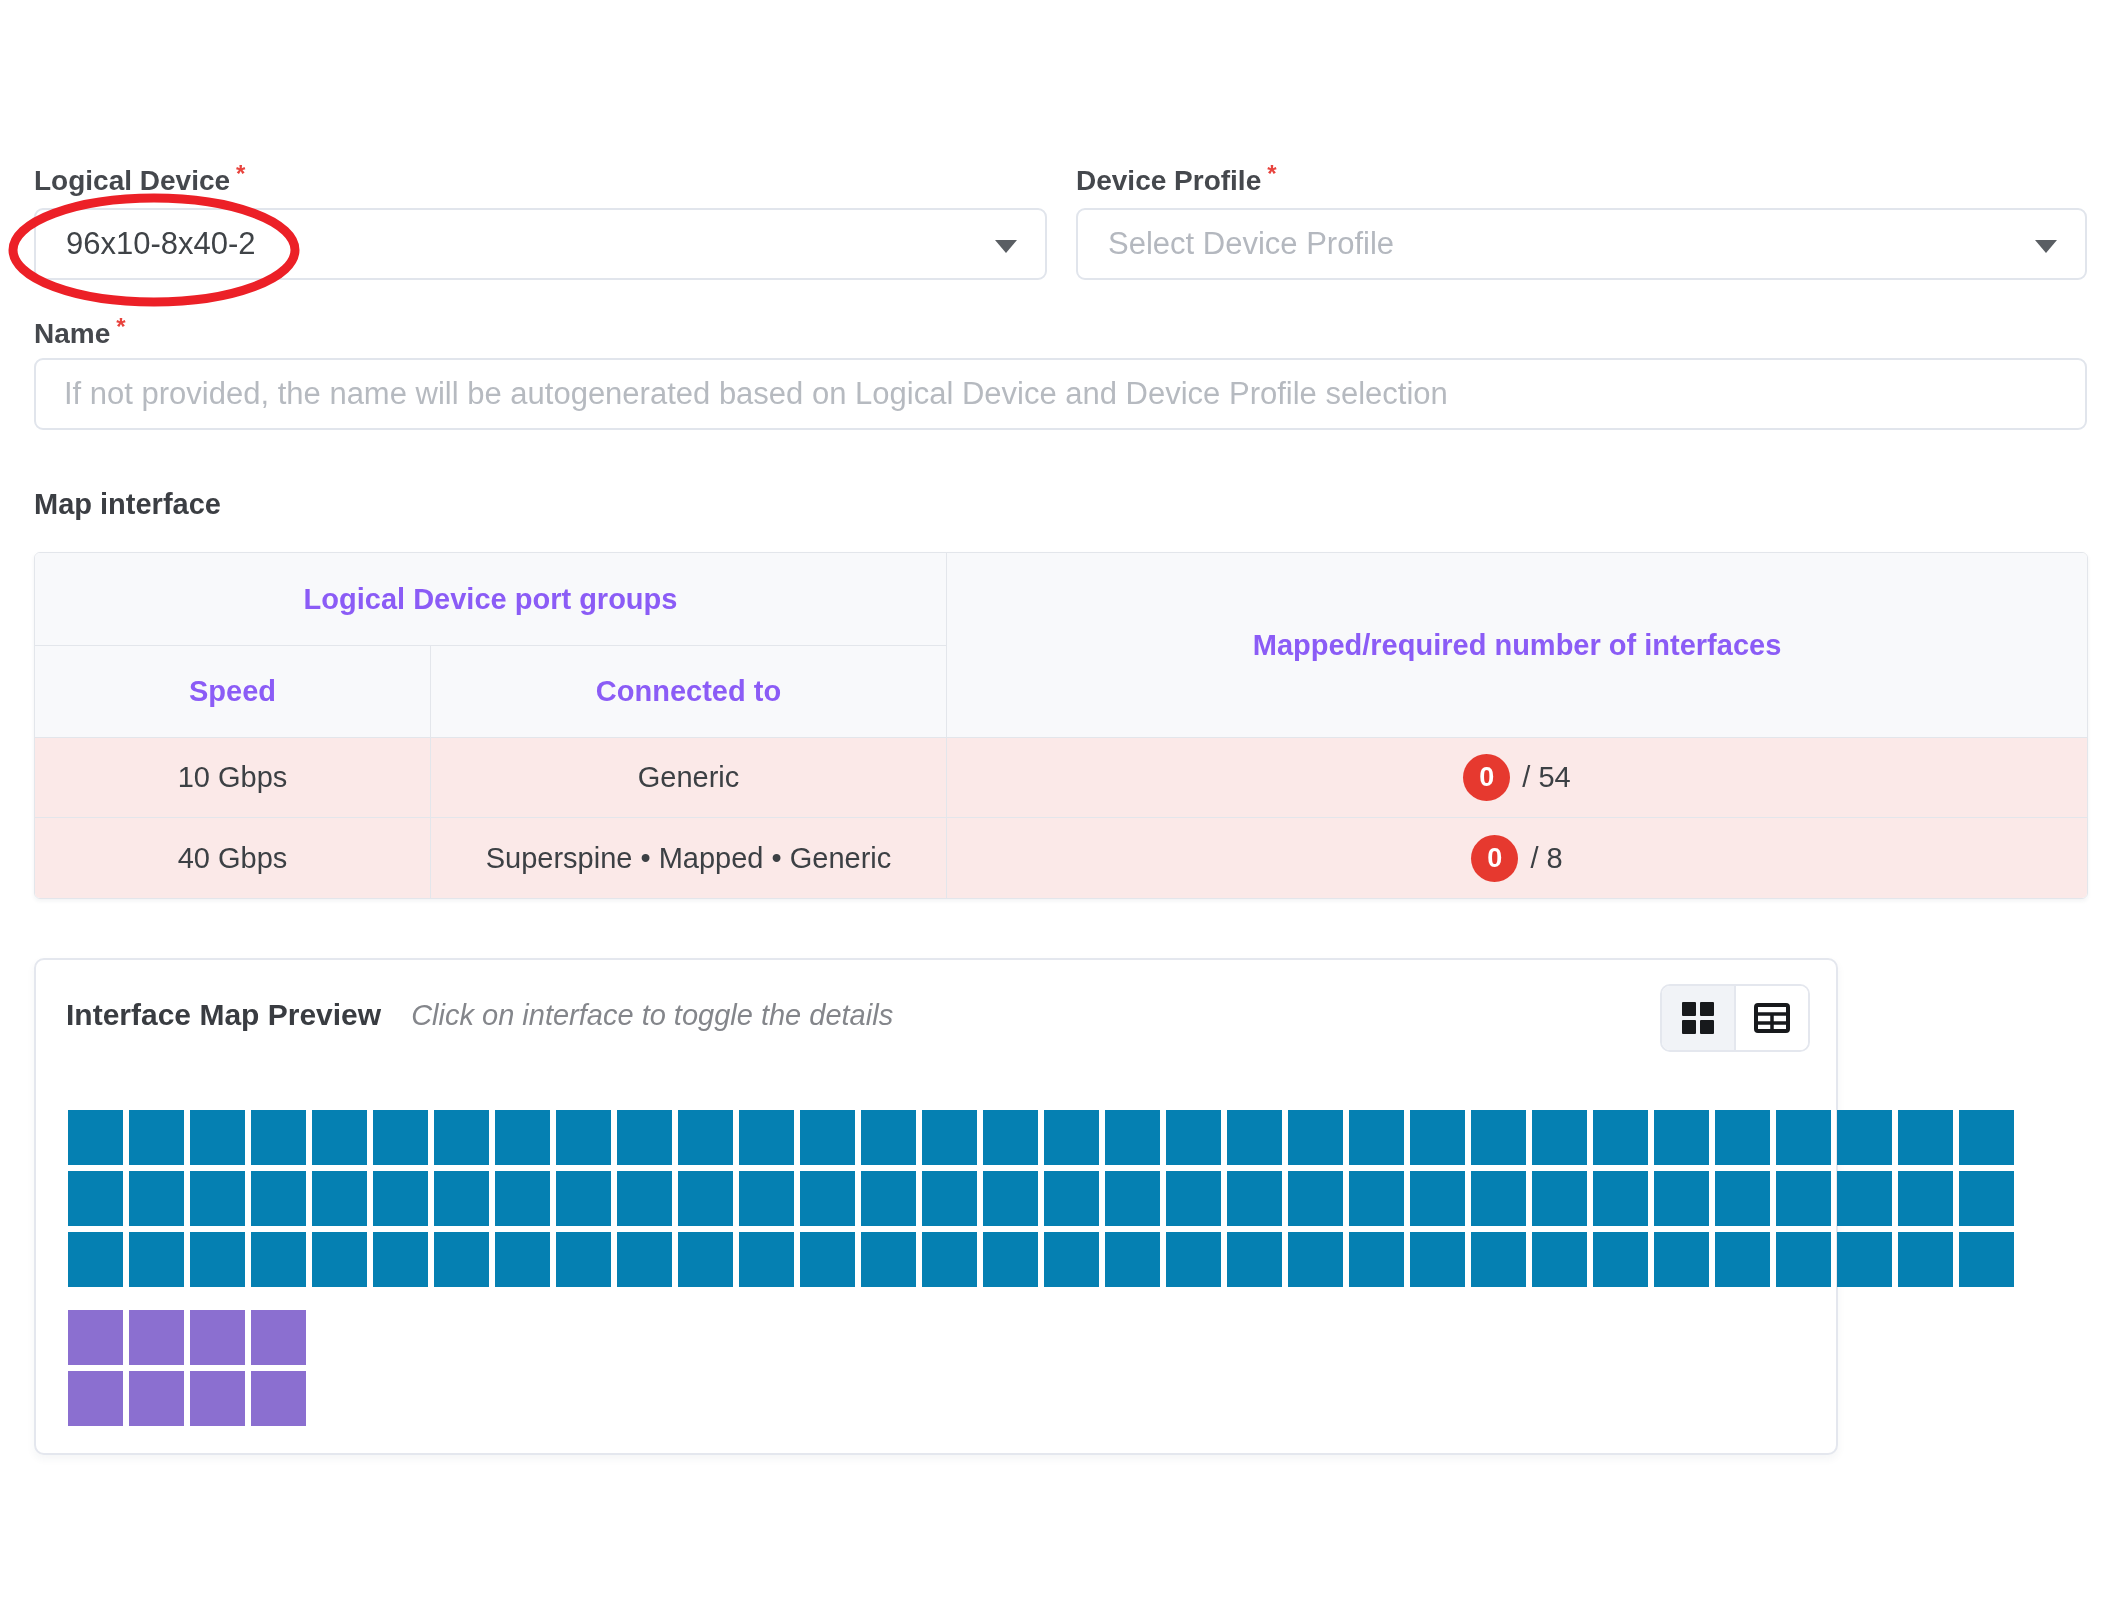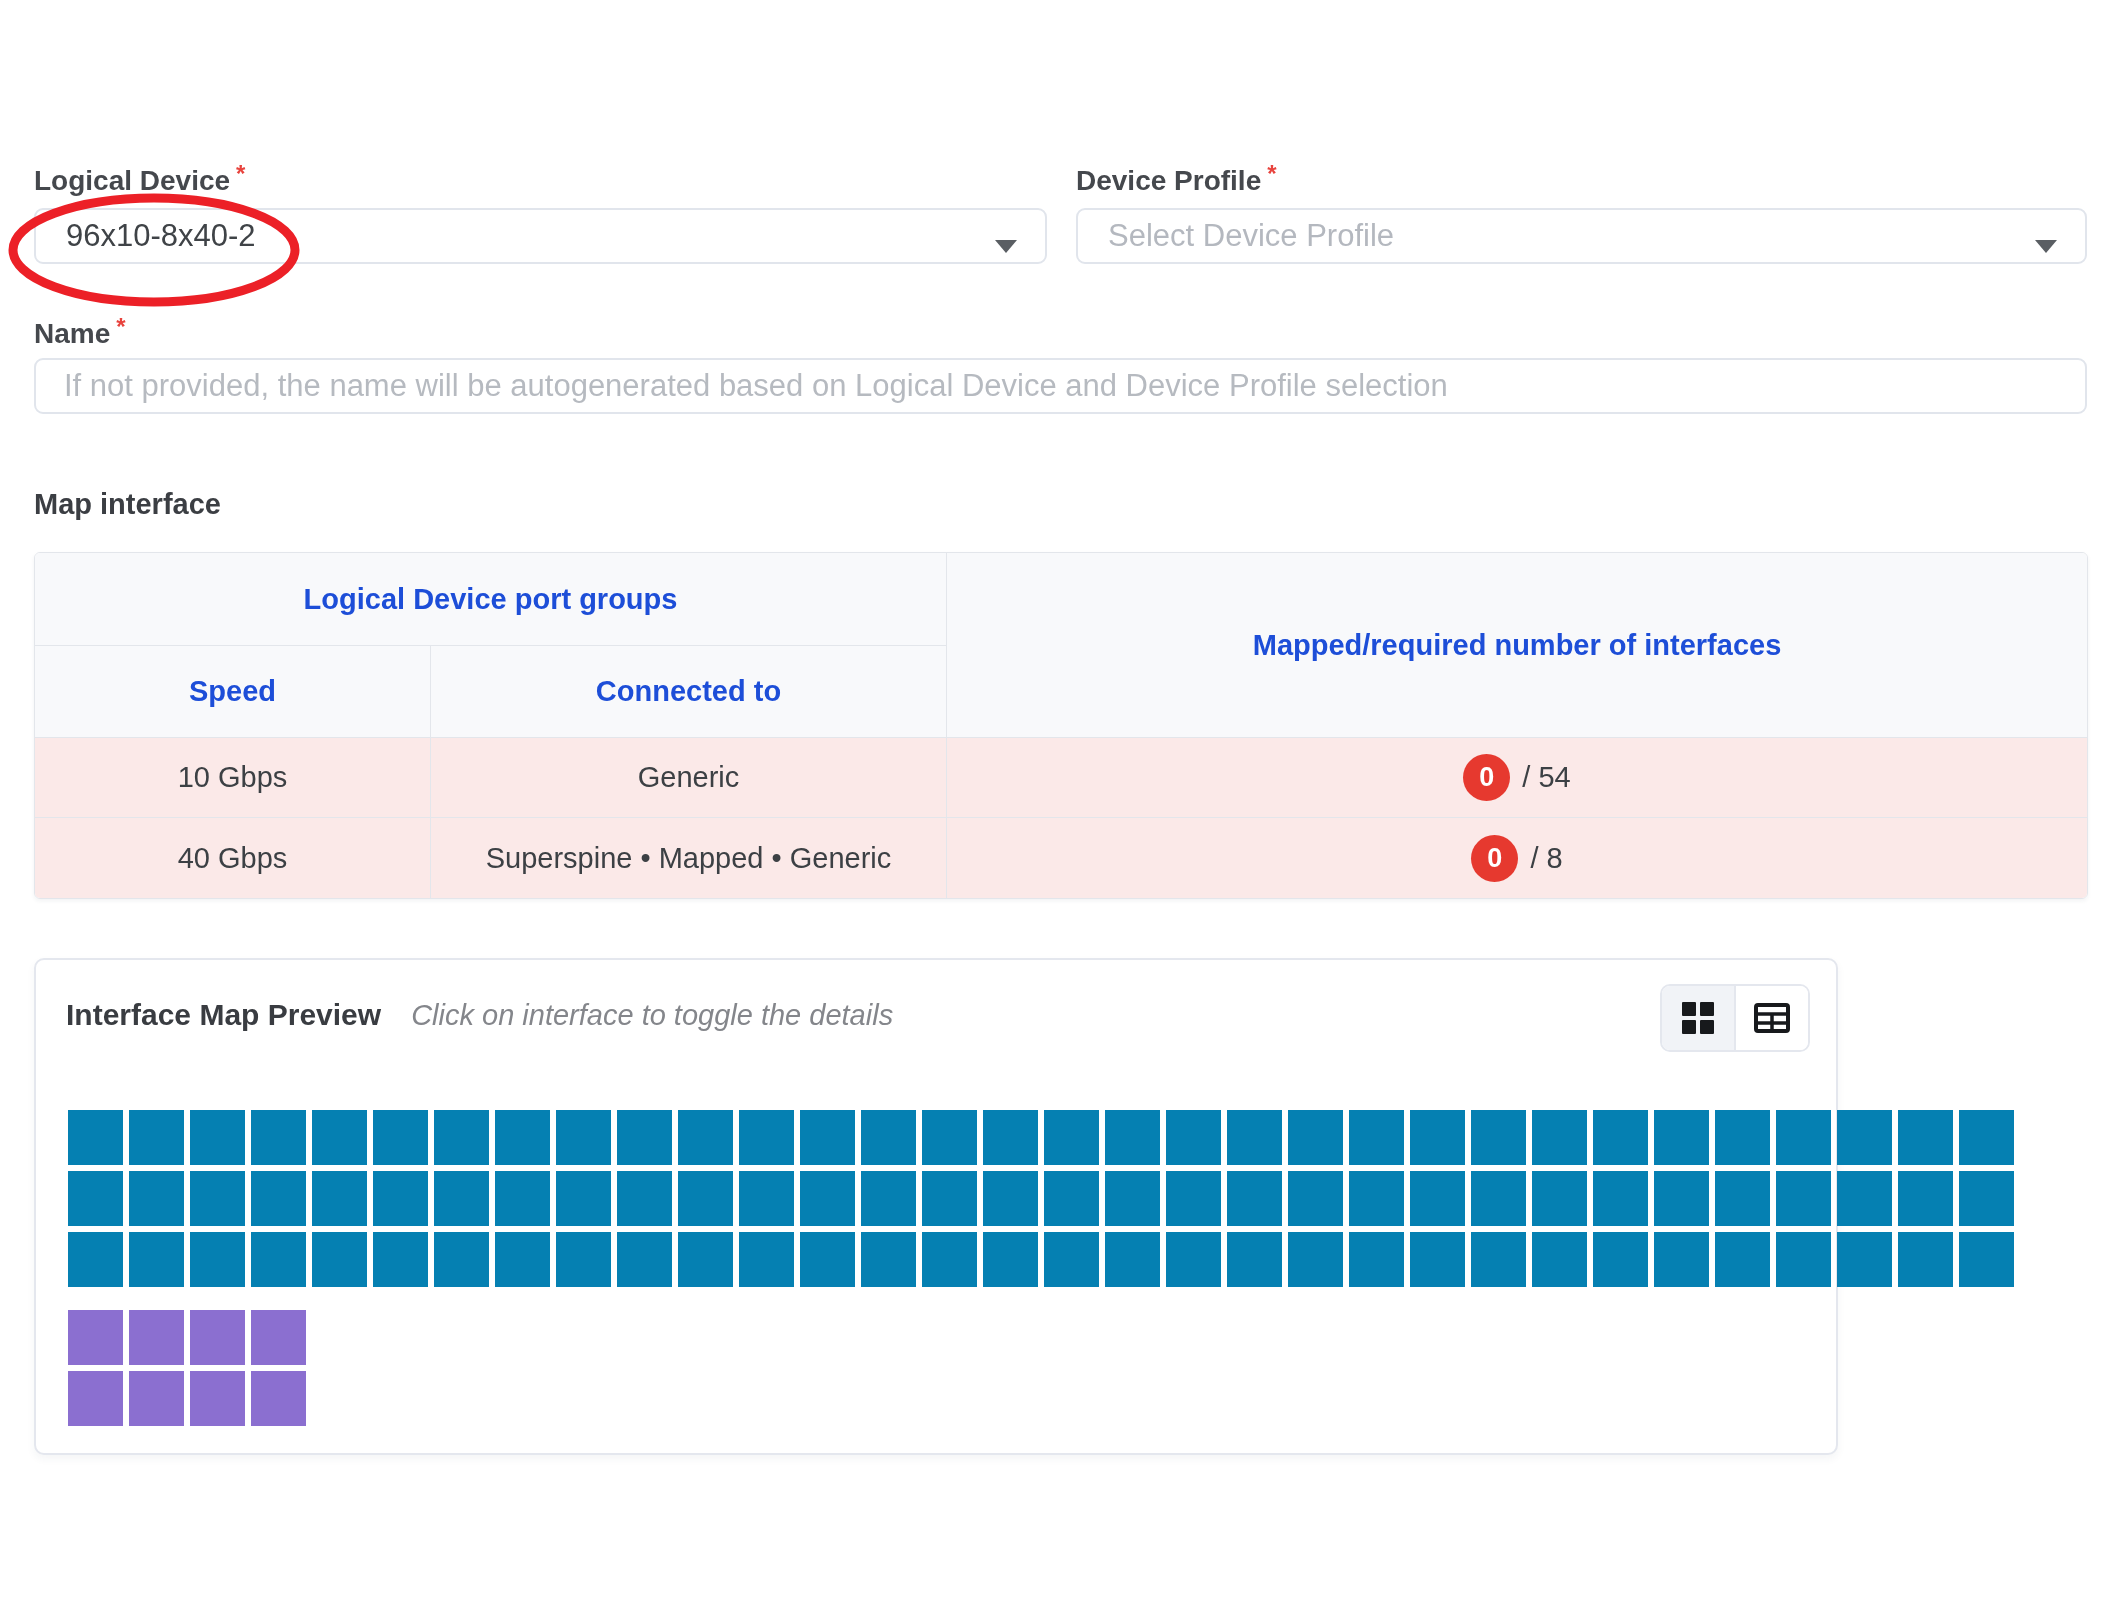--- a/index.html
+++ b/index.html
@@ -7,21 +7,21 @@
     position:relative;width:2120px;height:1617px;background:#ffffff;
     font-family:"Liberation Sans",sans-serif;color:#3c4045;overflow:hidden;
   }
   
   .app-header{position:absolute;left:0;top:0;width:2120px;height:115px;border-bottom:2px solid #e9ebf0;}
   .page-title{position:absolute;left:34px;top:22px;font-size:40px;font-weight:700;color:#393c41;letter-spacing:.2px;}
   
   .field-label{position:absolute;font-size:28px;font-weight:700;color:#45484d;}
   .req{color:var(--required-asterisk,#e8433d);font-size:24px;vertical-align:8px;margin-left:6px;font-weight:700;}
   .select-box,.text-input{
-    position:absolute;height:56px;background:#fff;border:2px solid #e1e5ec;border-radius:9px;
+    position:absolute;height:72px;background:#fff;border:2px solid #e1e5ec;border-radius:9px;
     box-sizing:border-box;font-size:31px;color:#3f4347;
   }
   .select-box{display:flex;align-items:center;padding:0 60px 0 30px;cursor:pointer;}
   .select-value{color:#3f4347;}
   .select-placeholder{color:#b4b8bf;}
   .caret-down{
     position:absolute;right:28px;top:30px;width:0;height:0;
     border-left:11px solid transparent;border-right:11px solid transparent;border-top:13px solid #5a5e63;
   }
   .text-input{padding:0 28px;outline:none;font-family:"Liberation Sans",sans-serif;}
@@ -29,21 +29,21 @@
   .annotation-ellipse{position:absolute;left:4px;top:190px;pointer-events:none;}
   
   .section-heading{position:absolute;left:34px;top:488px;font-size:29px;font-weight:700;color:#3b3e43;}
   .lv-table{
     position:absolute;left:34px;top:552px;width:2052px;
     display:grid;grid-template-columns:396px 516px 1140px;grid-template-rows:93px 92px 80px 80px;
     border:1px solid #e3e6eb;border-radius:6px;overflow:hidden;box-shadow:0 2px 4px rgba(40,50,70,.06);
   }
   .cell{display:flex;align-items:center;justify-content:center;box-sizing:border-box;
         border-right:1px solid #e3e6eb;border-bottom:1px solid #e3e6eb;font-size:29px;}
-  .cell.hdr{background:#f8f9fb;font-weight:700;color:#1d4ed8;}
+  .cell.hdr{background:#f8f9fb;font-weight:700;color:#8b5cf6;}
   .cell.group-hdr{grid-column:1/3;grid-row:1;}
   .cell.mapped-hdr{grid-column:3;grid-row:1/3;border-right:none;}
   .cell.sub-speed{grid-column:1;grid-row:2;text-align:right;}
   .cell.sub-conn{grid-column:2;grid-row:2;}
   .cell.data{background:#fbe9e8;color:#3c4044;}
   .cell.last-col{border-right:none;}
   .cell.last-row{border-bottom:none;}
   .count-badge{
     display:inline-flex;align-items:center;justify-content:center;
     width:47px;height:47px;border-radius:50%;background:var(--badge-red,#e6392f);

